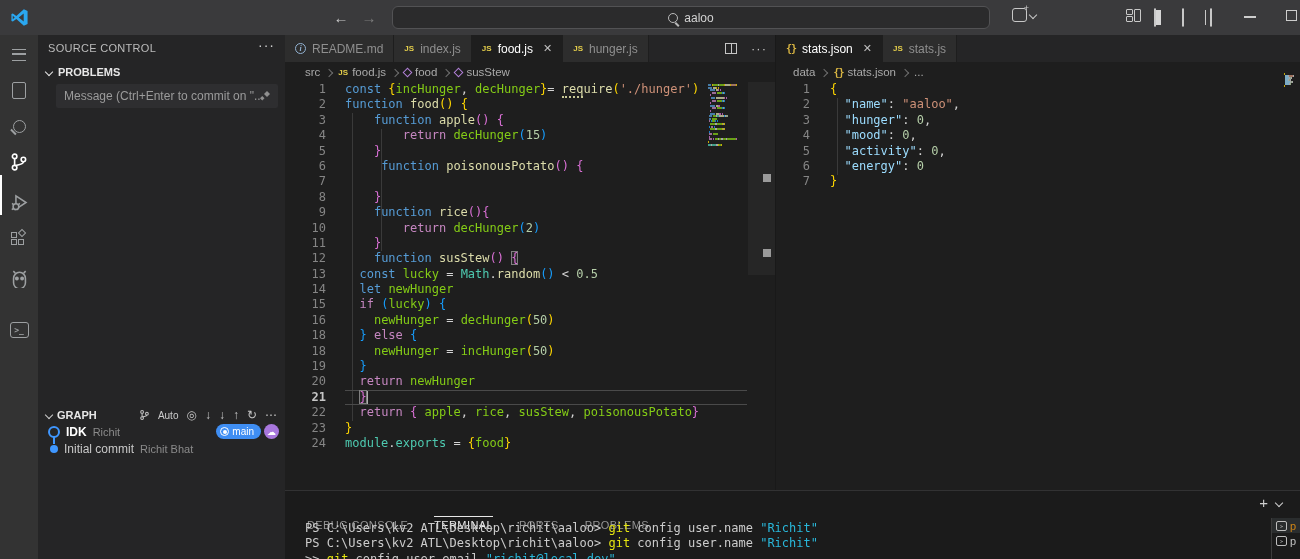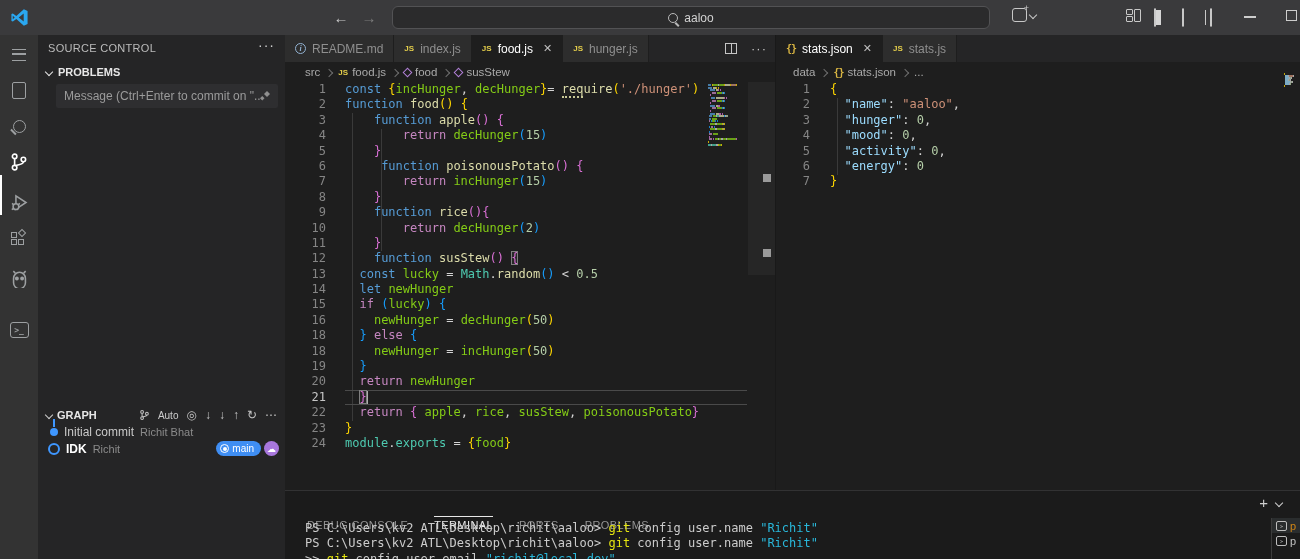--- a/index.html
+++ b/index.html
@@ -110,21 +110,21 @@
   .fi-info{width:11px;height:11px;border:1px solid #93b3d3;border-radius:50%;color:#93b3d3;
            font:italic bold 8px "Liberation Serif",serif;display:flex;align-items:center;justify-content:center;box-sizing:border-box;}
   .fi-sym{width:7px;height:7px;border:1.3px solid #b180d7;transform:rotate(45deg);box-sizing:border-box;}
   
   .code-area{position:absolute;left:0;top:47px;right:0;bottom:0;overflow:hidden;}
   .cl{display:flex;height:15.4px;line-height:15.4px;font:12px "DejaVu Sans Mono",monospace;white-space:pre;}
   .ln{flex:none;text-align:right;color:#858585;}
   .eg1 .ln{width:41px;padding-right:19px;}
   .eg2 .ln{width:34px;padding-right:20px;}
   .lt{flex:1;min-width:0;}
-  .cl.cur .ln{color:#c6c6c6;font-weight:normal;}
+  .cl.cur .ln{color:#c6c6c6;font-weight:bold;}
   .cl.cur .lt{border-top:1px solid #4a4a4a;border-bottom:1px solid #4a4a4a;line-height:13.4px;margin-right:28px;}
   .tk-kw{color:#569cd6}.tk-ct{color:#c586c0}.tk-fn{color:#dcdcaa}.tk-vr{color:#84cc16}.tk-nm{color:#b5cea8}
   .tk-st{color:#ce9178}.tk-cl{color:#4ec9b0}.tk-pl{color:#d4d4d4}.tk-b1{color:#ffd700}.tk-b2{color:#da70d6}
   .tk-b3{color:#179fff}.tk-key{color:#9cdcfe}
   .tk-fnu{color:#dcdcaa;border-bottom:2px dotted #c8c896;}
   .match{outline:1px solid #7f7f7f;outline-offset:-1px;background:rgba(90,90,90,.18);}
   .caret{display:inline-block;width:1.5px;height:13px;background:#aeafad;vertical-align:middle;}
   .guide{position:absolute;width:1px;background:#3a3a3a;}
   
   .minimap{position:absolute;top:49px;right:17px;width:50px;}
@@ -252,36 +252,36 @@
           <span class="auto-lbl">Auto</span>
           <span class="g-act">◎</span>
           <span class="g-act">↓</span>
           <span class="g-act">↓</span>
           <span class="g-act">↑</span>
           <span class="g-act">↻</span>
           <span class="g-act">⋯</span>
         </span>
       </div>
       <div class="graph-row">
-        <span class="gr-line"></span>
-        <span class="gr-dot"></span>
-        <span class="gr-title2">Initial commit</span>
-        <span class="gr-author">Richit Bhat</span>
-      </div>
-      <div class="graph-row">
         <span class="gr-circle"></span>
         <span class="gr-title1">IDK</span>
         <span class="gr-author">Richit</span>
         <span class="gr-right">
           <span class="pill">
             <span class="tgt"></span>
             <span>main</span>
           </span>
           <span class="cloud-badge">☁</span>
         </span>
+      </div>
+      <div class="graph-row">
+        <span class="gr-line"></span>
+        <span class="gr-dot"></span>
+        <span class="gr-title2">Initial commit</span>
+        <span class="gr-author">Richit Bhat</span>
       </div>
     </div>
   </div>
 
   <div class="editors">
     <div class="egroup eg1">
       <div class="tabbar" id="tabs-left">
           <div class="tab">
             <span class="fi-info">i</span>
             <span>README.md</span>
@@ -326,21 +326,21 @@
         </div>
       <div class="guide" style="left:67px;top:78px;height:308px;"></div>
       <div class="guide" style="left:96px;top:94px;height:122px;"></div>
       <div class="code-area" id="code-left">
           <div class="cl"><span class="ln">1</span><span class="lt"><span class="tk-kw">const</span><span class="tk-pl"> </span><span class="tk-b1">{</span><span class="tk-vr">incHunger</span><span class="tk-pl">, </span><span class="tk-vr">decHunger</span><span class="tk-b1">}</span><span class="tk-pl">= </span><span class="tk-fnu">req</span><span class="tk-fn">uire</span><span class="tk-b1">(</span><span class="tk-st">'./hunger'</span><span class="tk-b1">)</span></span></div>
           <div class="cl"><span class="ln">2</span><span class="lt"><span class="tk-kw">function</span><span class="tk-pl"> </span><span class="tk-fn">food</span><span class="tk-b1">()</span><span class="tk-pl"> </span><span class="tk-b1">{</span></span></div>
           <div class="cl"><span class="ln">3</span><span class="lt"><span class="tk-pl">    </span><span class="tk-kw">function</span><span class="tk-pl"> </span><span class="tk-fn">apple</span><span class="tk-b2">()</span><span class="tk-pl"> </span><span class="tk-b2">{</span></span></div>
           <div class="cl"><span class="ln">4</span><span class="lt"><span class="tk-pl">        </span><span class="tk-ct">return</span><span class="tk-pl"> </span><span class="tk-vr">decHunger</span><span class="tk-b3">(</span><span class="tk-nm">15</span><span class="tk-b3">)</span></span></div>
           <div class="cl"><span class="ln">5</span><span class="lt"><span class="tk-pl">    </span><span class="tk-b2">}</span></span></div>
           <div class="cl"><span class="ln">6</span><span class="lt"><span class="tk-pl">     </span><span class="tk-kw">function</span><span class="tk-pl"> </span><span class="tk-fn">poisonousPotato</span><span class="tk-b2">()</span><span class="tk-pl"> </span><span class="tk-b2">{</span></span></div>
-          <div class="cl"><span class="ln">7</span><span class="lt"><span class="tk-pl">        </span><span class="tk-ct">return</span><span class="tk-pl"> </span><span class="tk-vr">incHunger</span><span class="tk-b3">(</span><span class="tk-nm">15</span><span class="tk-b3">)</span></span></div>
+          <div class="cl"><span class="ln">7</span></div>
           <div class="cl"><span class="ln">8</span><span class="lt"><span class="tk-pl">    </span><span class="tk-b2">}</span></span></div>
           <div class="cl"><span class="ln">9</span><span class="lt"><span class="tk-pl">    </span><span class="tk-kw">function</span><span class="tk-pl"> </span><span class="tk-fn">rice</span><span class="tk-b2">()</span><span class="tk-b2">{</span></span></div>
           <div class="cl"><span class="ln">10</span><span class="lt"><span class="tk-pl">        </span><span class="tk-ct">return</span><span class="tk-pl"> </span><span class="tk-vr">decHunger</span><span class="tk-b3">(</span><span class="tk-nm">2</span><span class="tk-b3">)</span></span></div>
           <div class="cl"><span class="ln">11</span><span class="lt"><span class="tk-pl">    </span><span class="tk-b2">}</span></span></div>
           <div class="cl"><span class="ln">12</span><span class="lt"><span class="tk-pl">    </span><span class="tk-kw">function</span><span class="tk-pl"> </span><span class="tk-fn">susStew</span><span class="tk-b2">()</span><span class="tk-pl"> </span><span class="tk-b2 match">{</span></span></div>
           <div class="cl"><span class="ln">13</span><span class="lt"><span class="tk-pl">  </span><span class="tk-kw">const</span><span class="tk-pl"> </span><span class="tk-vr">lucky</span><span class="tk-pl"> = </span><span class="tk-cl">Math</span><span class="tk-pl">.</span><span class="tk-fn">random</span><span class="tk-b3">()</span><span class="tk-pl"> &lt; </span><span class="tk-nm">0.5</span></span></div>
           <div class="cl"><span class="ln">14</span><span class="lt"><span class="tk-pl">  </span><span class="tk-kw">let</span><span class="tk-pl"> </span><span class="tk-vr">newHunger</span></span></div>
           <div class="cl"><span class="ln">15</span><span class="lt"><span class="tk-pl">  </span><span class="tk-ct">if</span><span class="tk-pl"> </span><span class="tk-b3">(</span><span class="tk-vr">lucky</span><span class="tk-b3">)</span><span class="tk-pl"> </span><span class="tk-b3">{</span></span></div>
           <div class="cl"><span class="ln">16</span><span class="lt"><span class="tk-pl">    </span><span class="tk-vr">newHunger</span><span class="tk-pl"> = </span><span class="tk-vr">decHunger</span><span class="tk-b1">(</span><span class="tk-nm">50</span><span class="tk-b1">)</span></span></div>
           <div class="cl"><span class="ln">18</span><span class="lt"><span class="tk-pl">  </span><span class="tk-b3">}</span><span class="tk-pl"> </span><span class="tk-ct">else</span><span class="tk-pl"> </span><span class="tk-b3">{</span></span></div>

